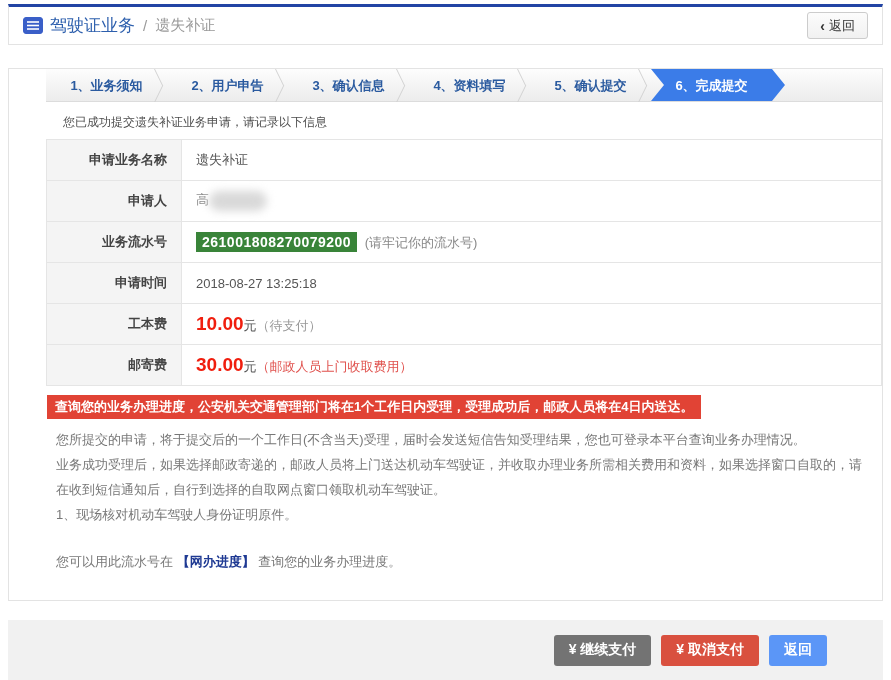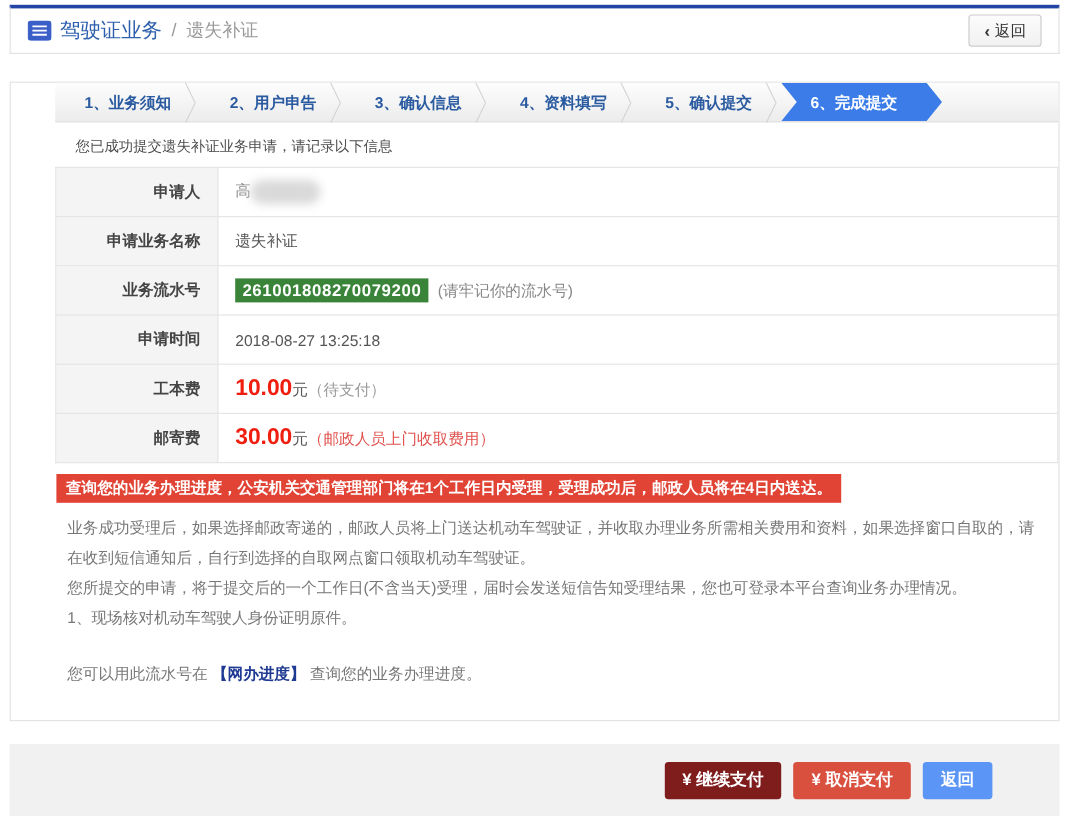--- a/index.html
+++ b/index.html
@@ -101,21 +101,21 @@
   .footer {
     margin-top:19px; height:60px; background:#f1f1f1;
     display:flex; align-items:center; justify-content:flex-end;
     padding-right:56px; gap:10px;
   }
   .btn {
     border:none; border-radius:3px; color:#fff; font-weight:bold; font-size:14px;
     height:31px; padding:0 15px; cursor:pointer;
     font-family:"Liberation Sans","DejaVu Sans",sans-serif;
   }
-  .btn-green { background:#7f1d1d; }
+  .btn-green { background:#737373; }
   .btn-red { background:#d9503f; }
   .btn-blue { background:#5b96f7; }
 </style>
 </head>
 <body>
 
 <div class="page">
 
   <div class="hdr">
     <div class="hdr-title">
@@ -147,31 +147,31 @@
       <div class="step sep">4、资料填写</div>
       <div class="step sep">5、确认提交</div>
       <div class="step active">6、完成提交</div>
     </div>
 
     <div class="success">您已成功提交遗失补证业务申请，请记录以下信息</div>
 
     <table class="info">
       <tbody>
           <tr>
+        <td class="lbl">申请业务名称</td>
+        <td class="val">遗失补证</td>
+      </tr>
+      <tr>
         <td class="lbl">申请人</td>
         <td class="val">
           <span class="name-ch">高</span>
           <span class="redact"></span>
         </td>
       </tr>
       <tr>
-        <td class="lbl">申请业务名称</td>
-        <td class="val">遗失补证</td>
-      </tr>
-      <tr>
         <td class="lbl">业务流水号</td>
         <td class="val">
           <span class="serial-badge">261001808270079200</span>
           <span class="serial-note">(请牢记你的流水号)</span>
         </td>
       </tr>
       <tr>
         <td class="lbl">申请时间</td>
         <td class="val">2018-08-27 13:25:18</td>
       </tr>
@@ -188,22 +188,22 @@
         </td>
       </tr>
     </tbody>
       </table>
 
     <div class="alert-wrap">
       <span class="alert">查询您的业务办理进度，公安机关交通管理部门将在1个工作日内受理，受理成功后，邮政人员将在4日内送达。</span>
     </div>
 
     <div class="paras">
+      <p>您所提交的申请，将于提交后的一个工作日(不含当天)受理，届时会发送短信告知受理结果，您也可登录本平台查询业务办理情况。</p>
       <p>业务成功受理后，如果选择邮政寄递的，邮政人员将上门送达机动车驾驶证，并收取办理业务所需相关费用和资料，如果选择窗口自取的，请在收到短信通知后，自行到选择的自取网点窗口领取机动车驾驶证。</p>
-      <p>您所提交的申请，将于提交后的一个工作日(不含当天)受理，届时会发送短信告知受理结果，您也可登录本平台查询业务办理情况。</p>
       <p>1、现场核对机动车驾驶人身份证明原件。</p>
       <p class="progress-note">
         <span>您可以用此流水号在 </span><span class="progress-link">【网办进度】</span><span> 查询您的业务办理进度。</span>
       </p>
     </div>
   </div>
 
   <div class="footer">
     <button class="btn btn-green">¥ 继续支付</button>
     <button class="btn btn-red">¥ 取消支付</button>

